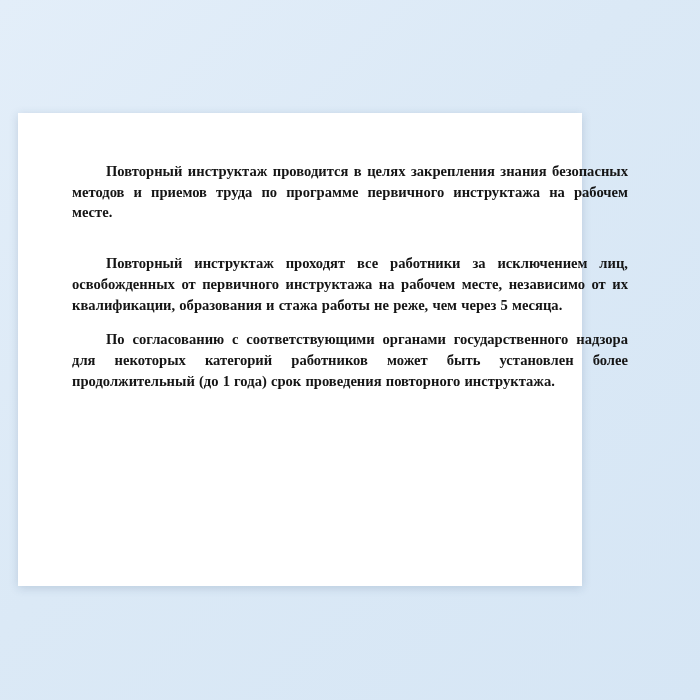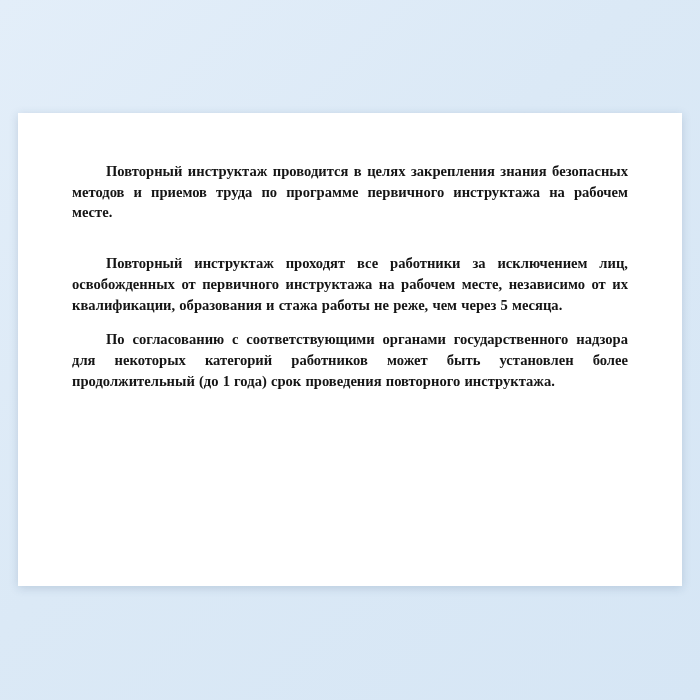--- a/index.html
+++ b/index.html
@@ -15,21 +15,21 @@
   }
   .backdrop {
     position: absolute;
     inset: 0;
     background: linear-gradient(135deg, #e3eef9 0%, #dbe9f6 45%, #d6e6f5 100%);
   }
   .slide {
     position: absolute;
     left: 18px;
     top: 113px;
-    width: 664px;
+    width: 564px;
     height: 473px;
     background: #ffffff;
     box-shadow: 0 2px 9px rgba(40, 70, 110, 0.18);
   }
   .slide-body {
     position: absolute;
     left: 54px;
     top: 48px;
     width: 556px;
   }

